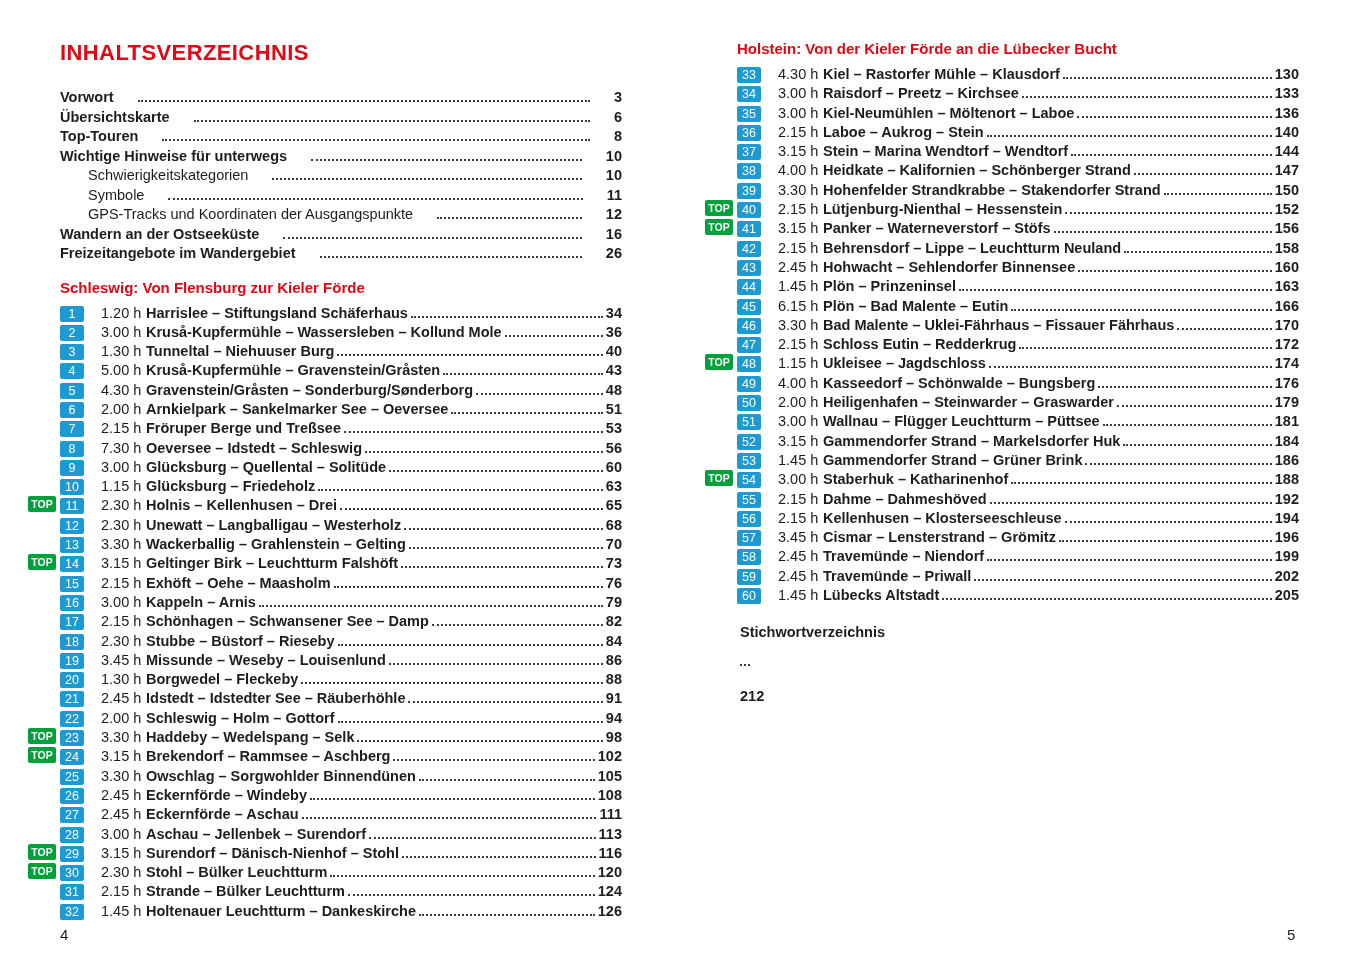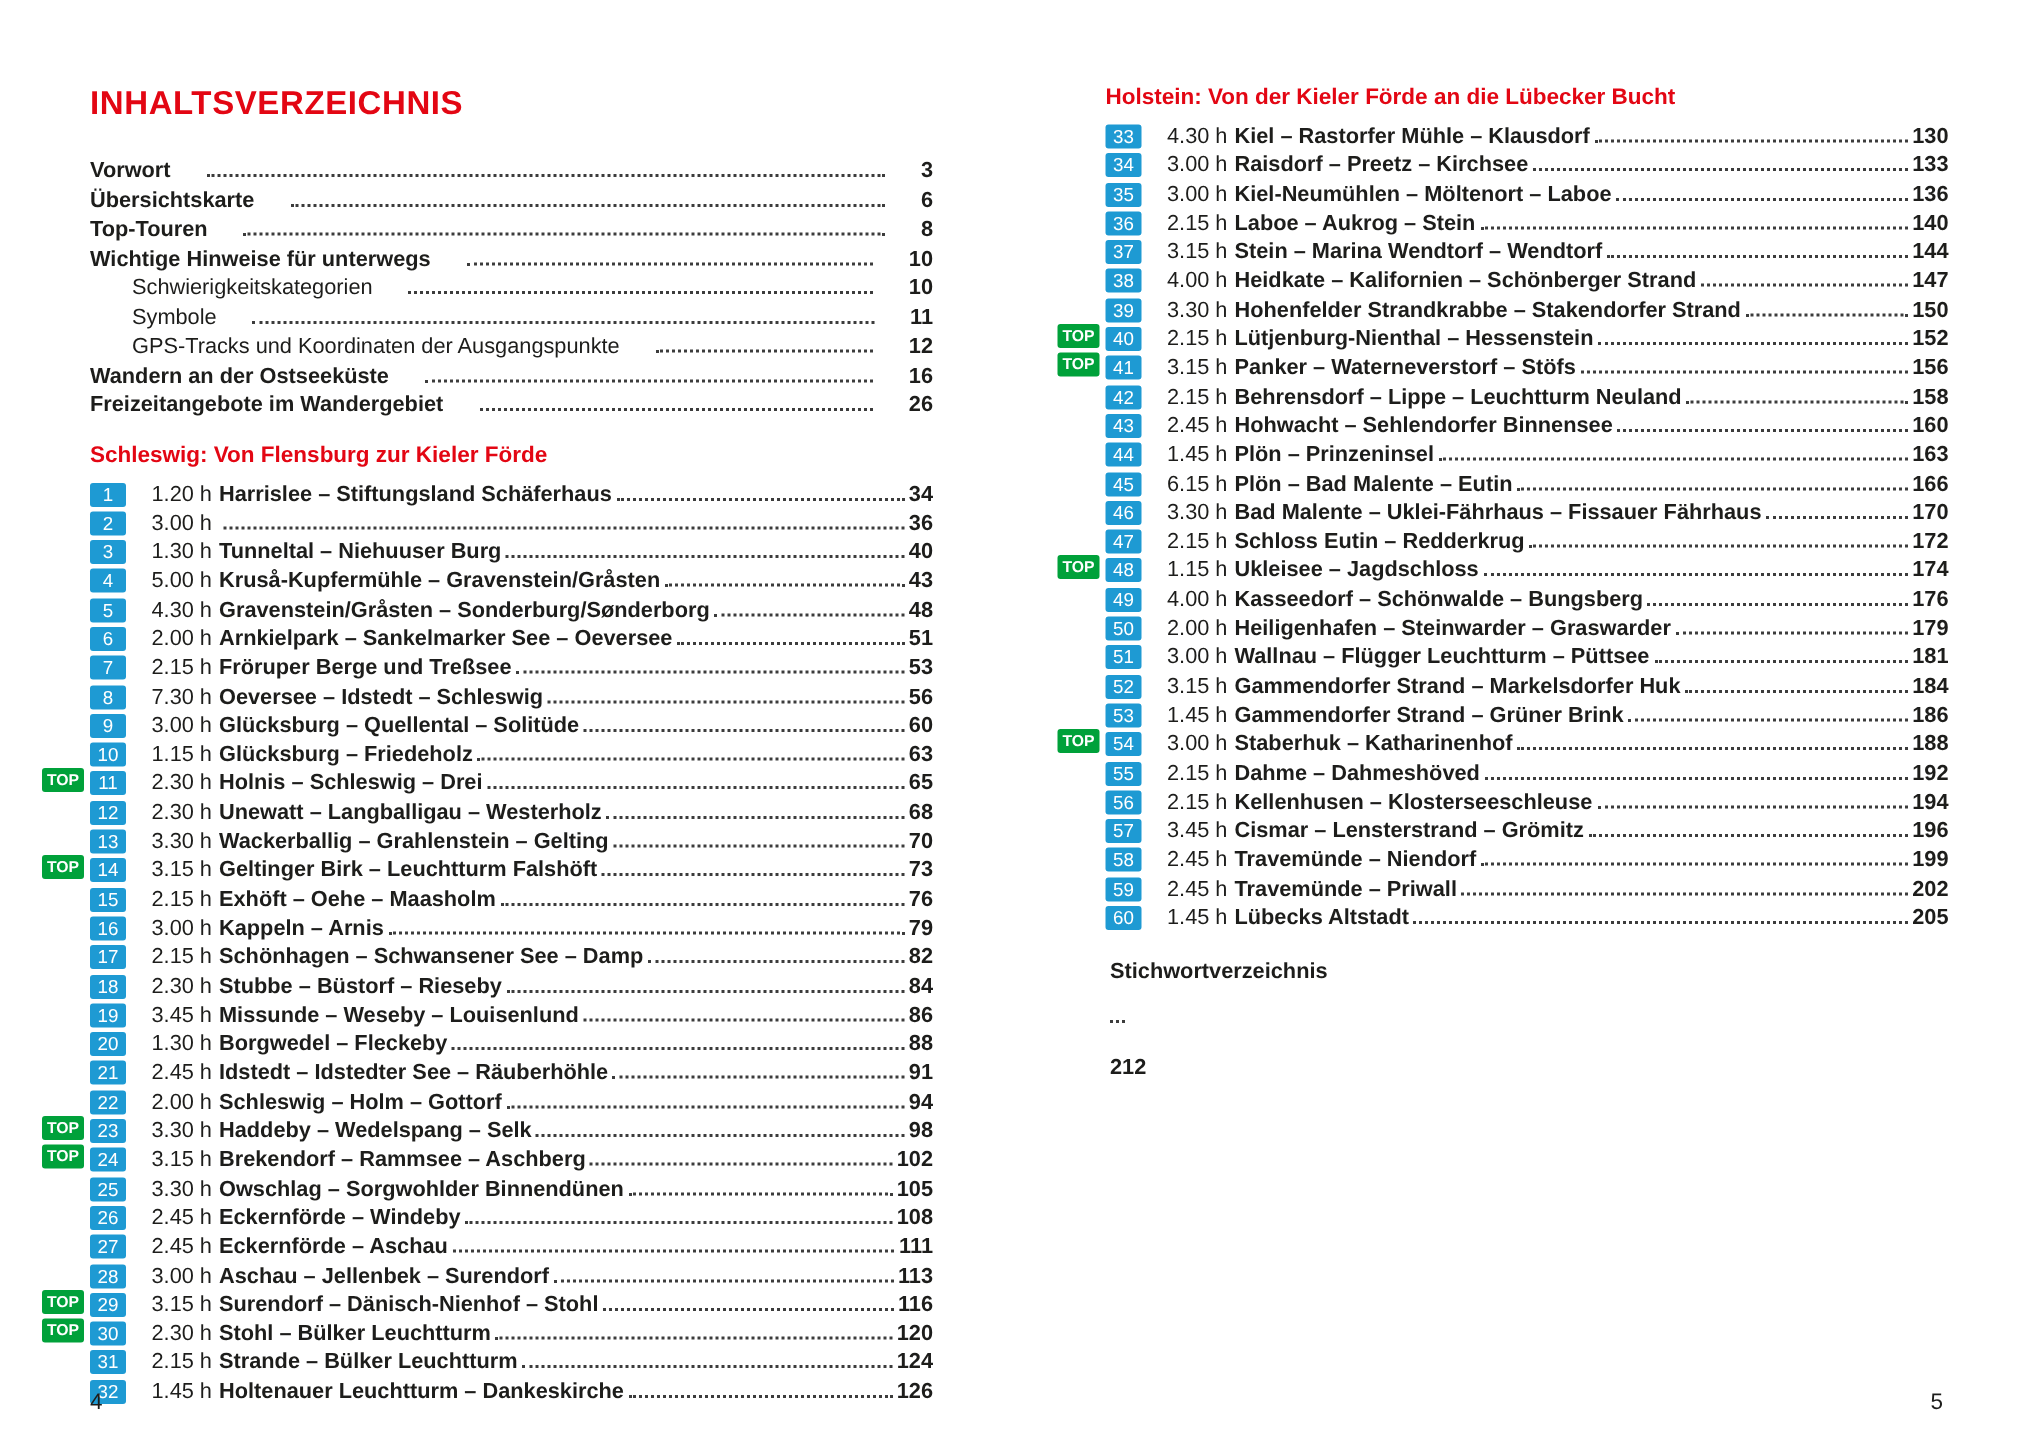--- a/index.html
+++ b/index.html
@@ -8,21 +8,21 @@
     --badge-green:#00a13a;
     --text:#1d1d1b;
     --dots:#3c3c3c;
   }
   html,body{margin:0;padding:0;}
   body{
     width:1359px;height:969px;background:#ffffff;position:relative;overflow:hidden;
     font-family:"Liberation Sans","DejaVu Sans",sans-serif;color:var(--text);
     font-size:14.5px;
   }
-  .page-col{position:absolute;top:56px;width:562px;}
+  .page-col{position:absolute;top:40px;width:562px;}
   #left-col{left:60px;}
   #right-col{left:737px;}
   .toc-title{
     margin:0 0 21px 0;font-size:22px;font-weight:bold;color:var(--accent-red);
     letter-spacing:.4px;
   }
   .section-heading{
     margin:16px 0 7px 0;font-size:15px;font-weight:bold;color:var(--accent-red);
   }
   #right-col .section-heading{margin-top:0;}
@@ -121,20 +121,21 @@
         <div class="tour-row">
           <span class="num-badge">1</span>
           <span class="duration">1.20 h</span>
           <span class="tour-title">Harrislee – Stiftungsland Schäferhaus</span>
           <span class="leader"></span>
           <span class="page-num">34</span>
         </div>
         <div class="tour-row">
           <span class="num-badge">2</span>
           <span class="duration">3.00 h</span>
+          <span class="tour-title">Kruså-Kupfermühle – Wassersleben – Kollund Mole</span>
           <span class="leader"></span>
           <span class="page-num">36</span>
         </div>
         <div class="tour-row">
           <span class="num-badge">3</span>
           <span class="duration">1.30 h</span>
           <span class="tour-title">Tunneltal – Niehuuser Burg</span>
           <span class="leader"></span>
           <span class="page-num">40</span>
         </div>
@@ -184,21 +185,21 @@
           <span class="num-badge">10</span>
           <span class="duration">1.15 h</span>
           <span class="tour-title">Glücksburg – Friedeholz</span>
           <span class="leader"></span>
           <span class="page-num">63</span>
         </div>
         <div class="tour-row">
           <span class="top-badge">TOP</span>
           <span class="num-badge">11</span>
           <span class="duration">2.30 h</span>
-          <span class="tour-title">Holnis – Schleswig – Drei</span>
+          <span class="tour-title">Holnis – Kellenhusen – Drei</span>
           <span class="leader"></span>
           <span class="page-num">65</span>
         </div>
         <div class="tour-row">
           <span class="num-badge">12</span>
           <span class="duration">2.30 h</span>
           <span class="tour-title">Unewatt – Langballigau – Westerholz</span>
           <span class="leader"></span>
           <span class="page-num">68</span>
         </div>

